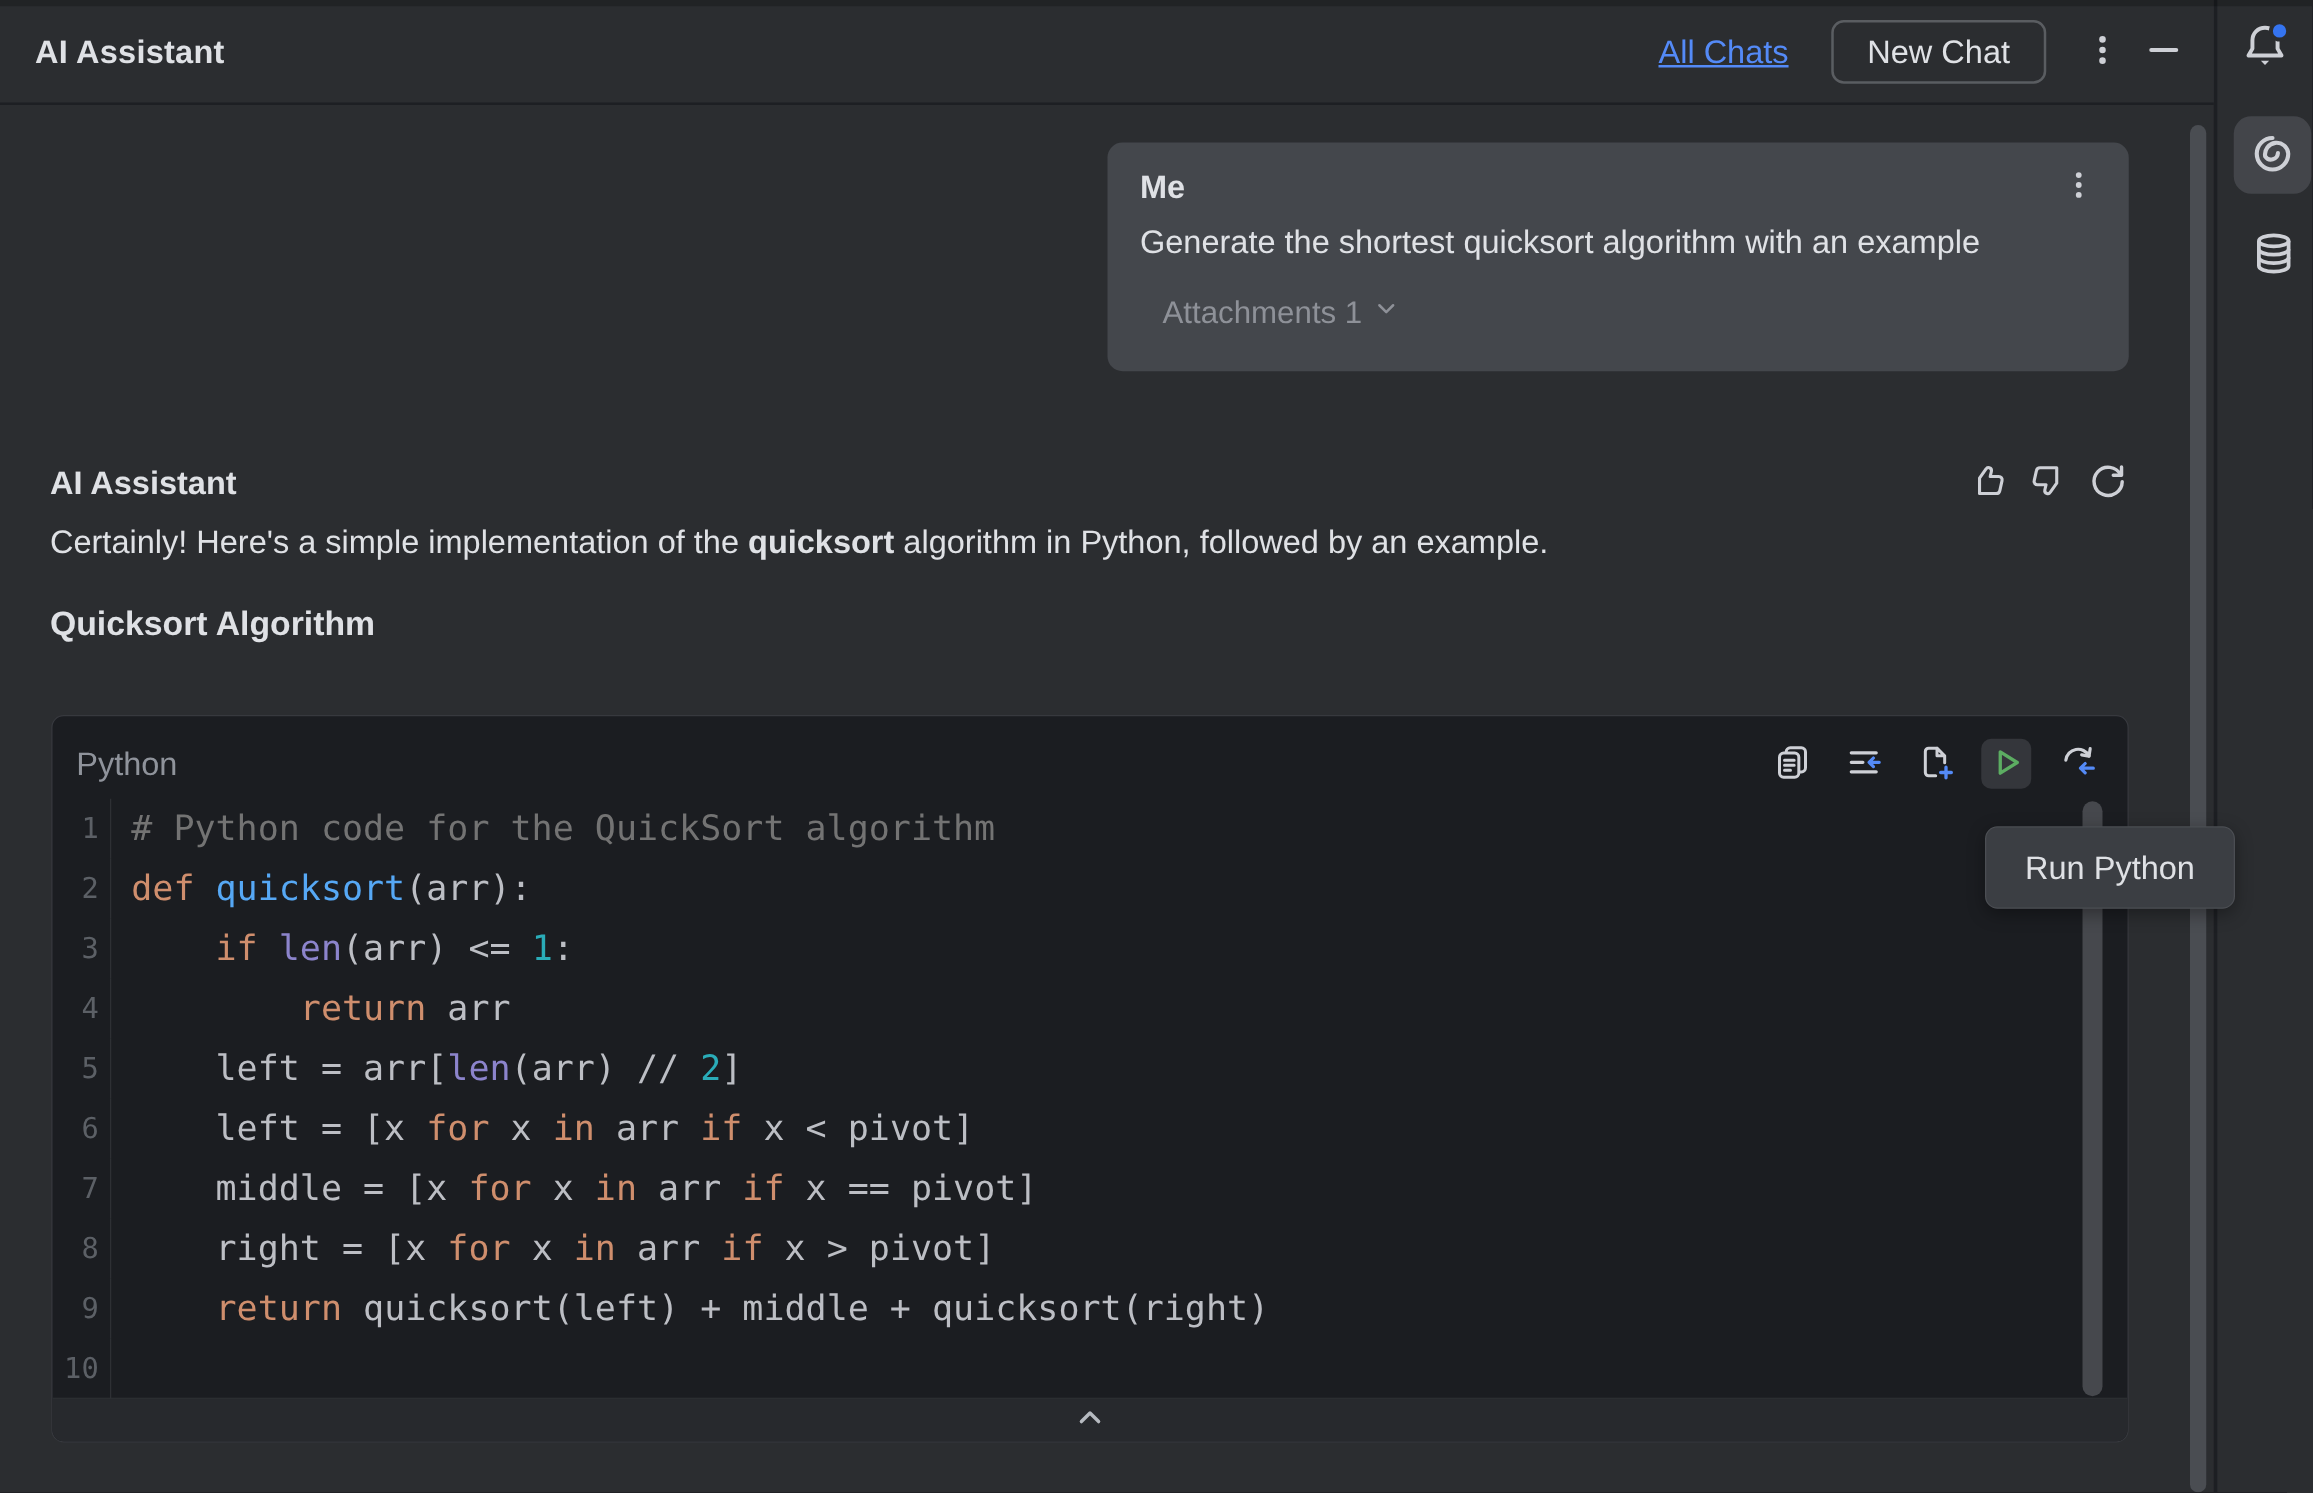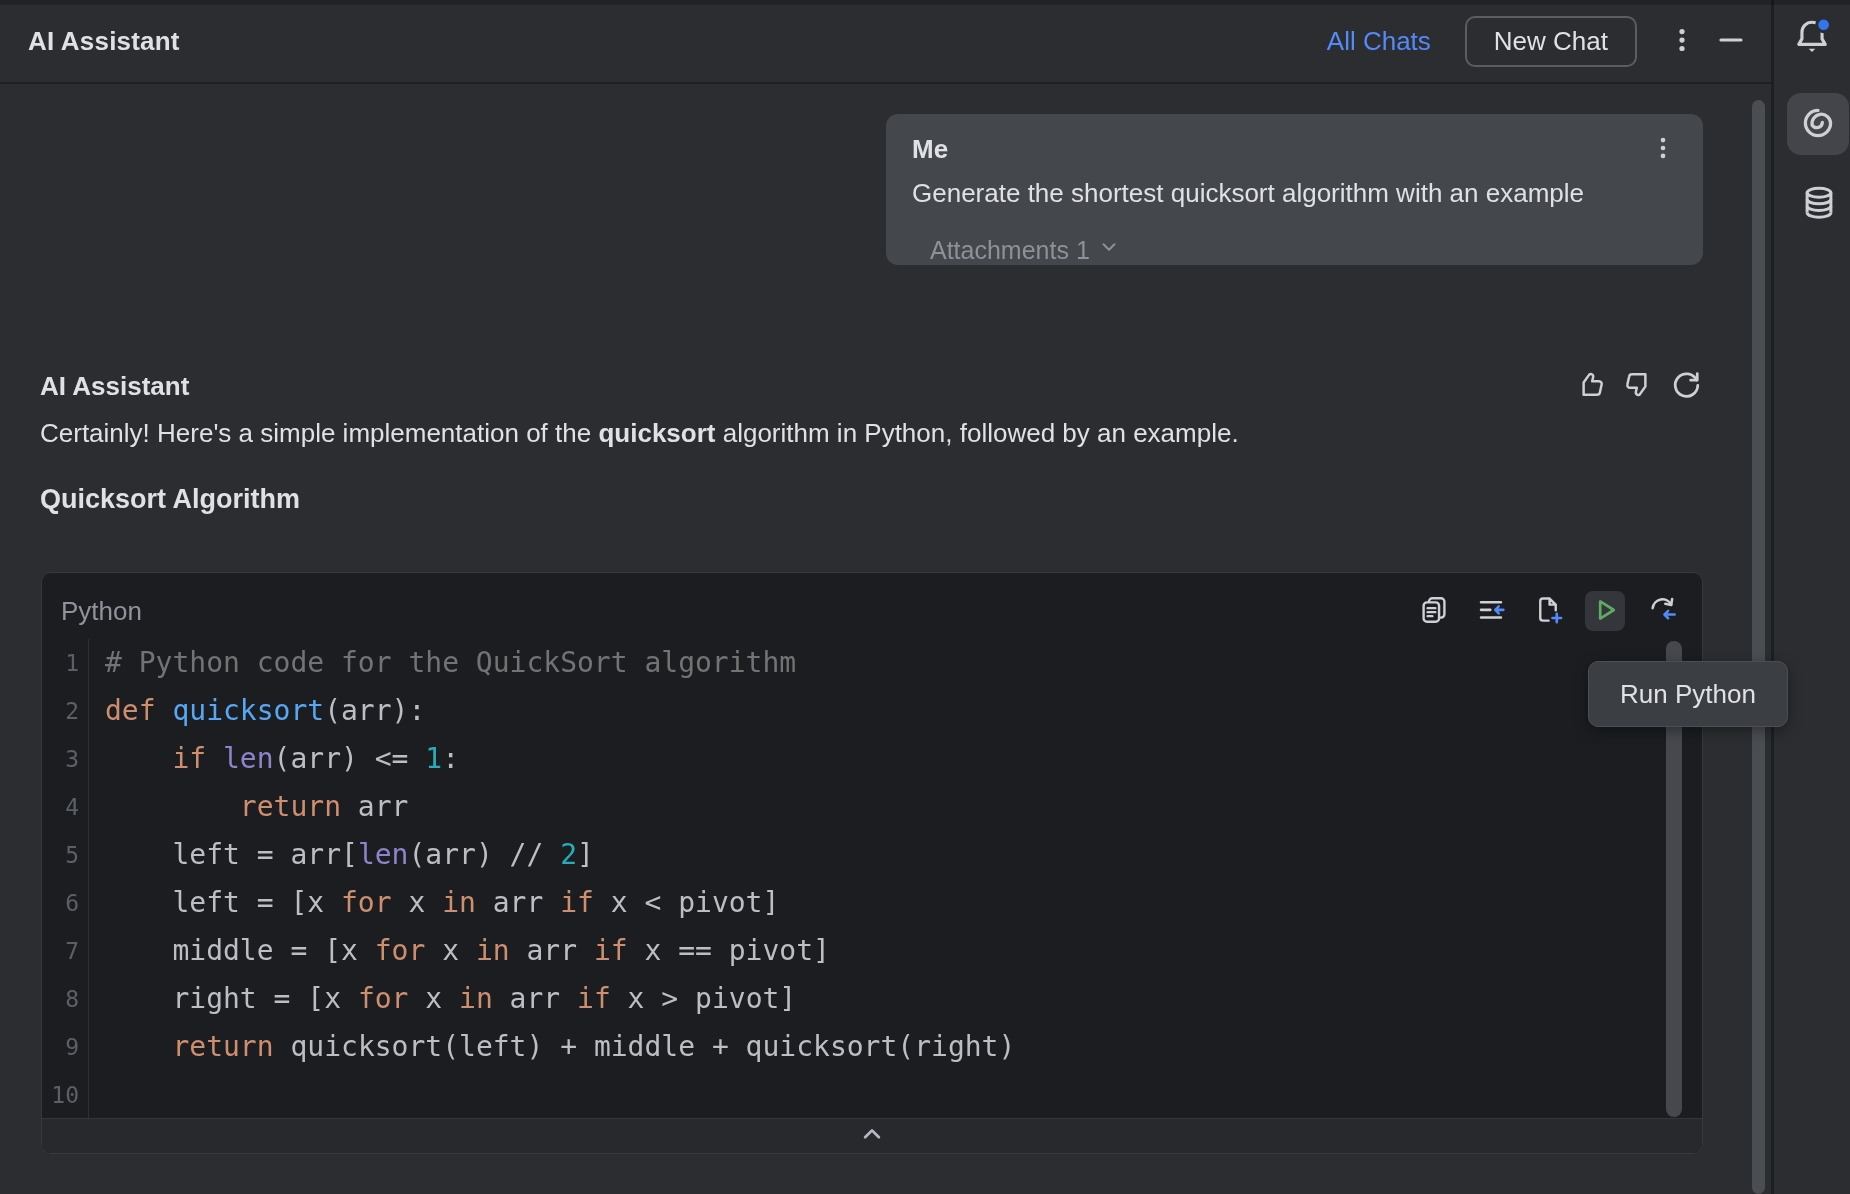--- a/index.html
+++ b/index.html
@@ -13,21 +13,21 @@
   .top-edge { position:absolute; left:0; top:0; width:1850px; height:5px; background:rgba(0,0,0,.22); z-index:40; }
 
   
   .topbar {
     position:absolute; left:0; top:0; width:1771px; height:84px;
     display:flex; align-items:center; padding:0 24px 0 28px;
     border-bottom:2px solid #1D1F23; background:#2B2D30; z-index:20;
   }
   .tb-title { font-size:26px; font-weight:bold; letter-spacing:.2px; }
   .tb-spacer { flex:1; }
-  .all-chats { font-size:26px; color:#548AF7; cursor:pointer; }
+  .all-chats { font-size:26px; color:#548AF7; cursor:pointer;text-decoration:underline; }
   .new-chat {
     margin-left:34px; padding:8px 27px; font-size:26px; color:#DFE1E5;
     border:2px solid #5A5D61; border-radius:10px; background:transparent; cursor:pointer;
     font-family:"Liberation Sans", sans-serif;
   }
   .icon-btn { display:flex; align-items:center; justify-content:center; background:none; border:none; cursor:pointer; padding:0; }
   .tb-kebab { margin-left:30px; }
   .tb-min   { margin-left:18px; }
 
   
@@ -35,21 +35,21 @@
   .right-strip { position:absolute; left:1774px; top:0; width:76px; height:1194px; background:#2B2D30; }
   .bell-btn { position:absolute; left:14px; top:14px; width:48px; height:48px; }
   .ai-btn   { position:absolute; left:13px; top:93px; width:62px; height:62px; background:#43454A; border-radius:14px; }
   .db-btn   { position:absolute; left:17px; top:176px; width:56px; height:56px; }
 
   
   .panel-scroll { position:absolute; left:1752px; top:100px; width:13px; height:1094px; background:#4A4D52; border-radius:7px; z-index:15; }
 
   
   .me-card {
-    position:absolute; left:886px; top:114px; width:817px; height:151px;
+    position:absolute; left:886px; top:114px; width:817px; height:183px;
     background:#44474C; border-radius:12px; padding:20px 26px; z-index:5;
   }
   .me-head { display:flex; align-items:flex-start; }
   .me-name { font-size:26px; font-weight:bold; }
   .me-msg  { margin-top:11px; font-size:26px; line-height:34px; }
   .attach-row { margin-top:25px; display:flex; align-items:center; gap:7px; color:#8E9198; font-size:25px; cursor:pointer; width:max-content;margin-left:18px; }
 
   
   .ai-row { position:absolute; left:40px; top:368px; width:1663px; display:flex; align-items:center; }
   .ai-name { font-size:26px; font-weight:bold; }

